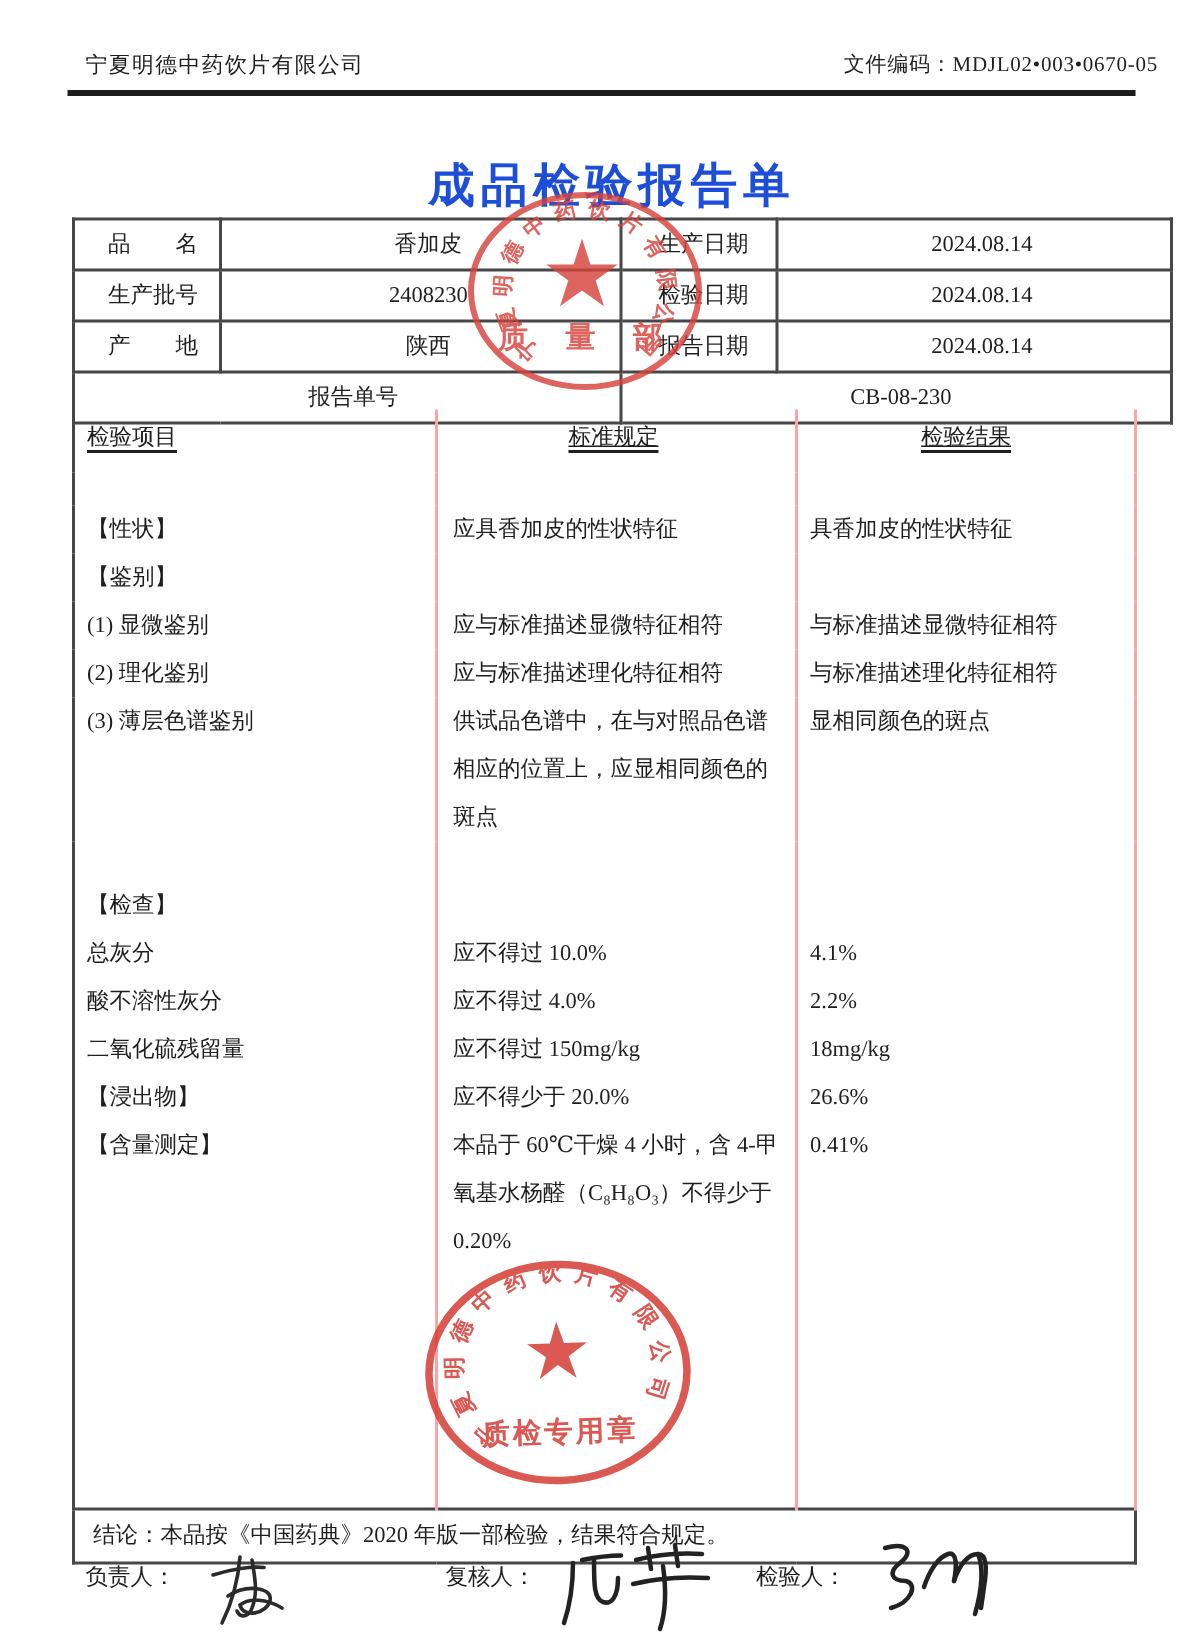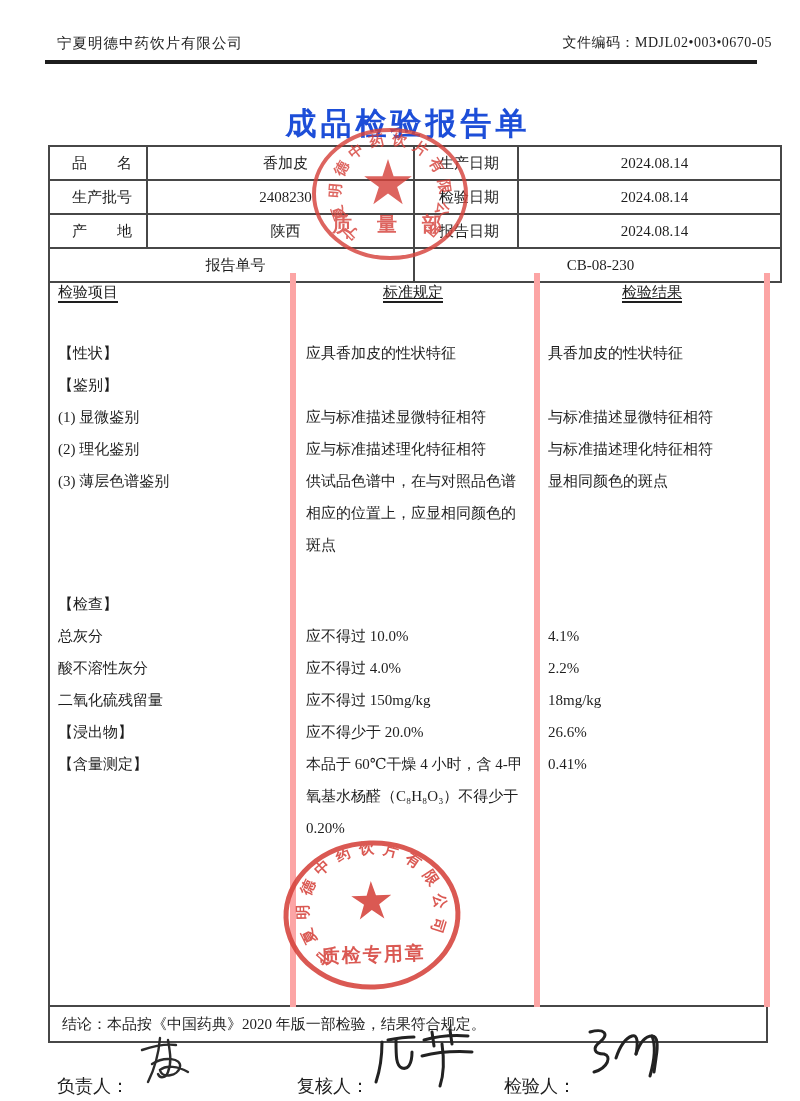--- a/index.html
+++ b/index.html
@@ -18,41 +18,41 @@
   table{border-collapse:collapse;table-layout:fixed;}
   td{border:2px solid #474747;font-size:15px;line-height:32px;vertical-align:top;
      padding:0;overflow:hidden;white-space:nowrap;}
   .t-info{position:absolute;top:145px;left:48px;width:690px;text-align:center;}
   .t-info td{height:32px;}
   .c-l1{width:88px;padding-left:8px;}
   .c-v1{width:255px;padding-left:10px;}
   .c-l2{width:96px;padding-left:6px;}
   .c-v2{width:251px;padding-left:10px;}
   .t-res{position:absolute;top:273px;left:48px;width:690px;}
-  .t-res td{border-top:none;border-bottom:none;border-left:2px solid #474747;border-right:6px solid #fca5a5;}
+  .t-res td{border-top:none;border-bottom:none;border-left:2px solid #474747;border-right:2px solid #fca5a5;}
   .t-res tr.hdr td{height:38px;line-height:30px;padding-top:4px;}
   .t-res .co1{width:232px;padding-left:8px;}
   .t-res .co2{width:234px;padding-left:10px;padding-right:4px;}
   .t-res .co3{width:224px;padding-left:8px;}
   .wrap2{white-space:normal;}
   .hd-u{text-decoration:underline;text-underline-offset:4px;text-decoration-thickness:1.5px;}
   .hd-c{text-align:center;padding-left:0 !important;text-decoration:underline;}
   tr.sp-a td{height:22px;}
   tr.sp-b td{height:27px;}
   tr.sp-stamp td{height:161px;}
   tr.row-2l td{height:65px;}
   tr.row-1l td{height:32px;margin-top:33px;}
   tr.concl td{border:2px solid #474747;height:34px;line-height:34px;padding-left:12px;}
   
   .stamp{position:absolute;pointer-events:none;}
   .stamp-top{left:310px;top:126px;opacity:.82;}
   .stamp-bottom{left:281px;top:836px;opacity:.88;transform:rotate(-2deg);}
   
   .signoff{position:absolute;top:1038px;left:0;width:800px;height:60px;}
-  .sig-label{position:absolute;font-size:18px;margin-top:32px;}
+  .sig-label{position:absolute;font-size:15px;}
   .sig-svg{position:absolute;}
 </style>
 </head>
 <body>
 
 <div class="sheet">
 
   <div class="ph-company">宁夏明德中药饮片有限公司</div>
   <div class="ph-code"><span>文件编码：</span><span>MDJL02•003•0670-05</span></div>
   <div class="ph-rule"></div>

